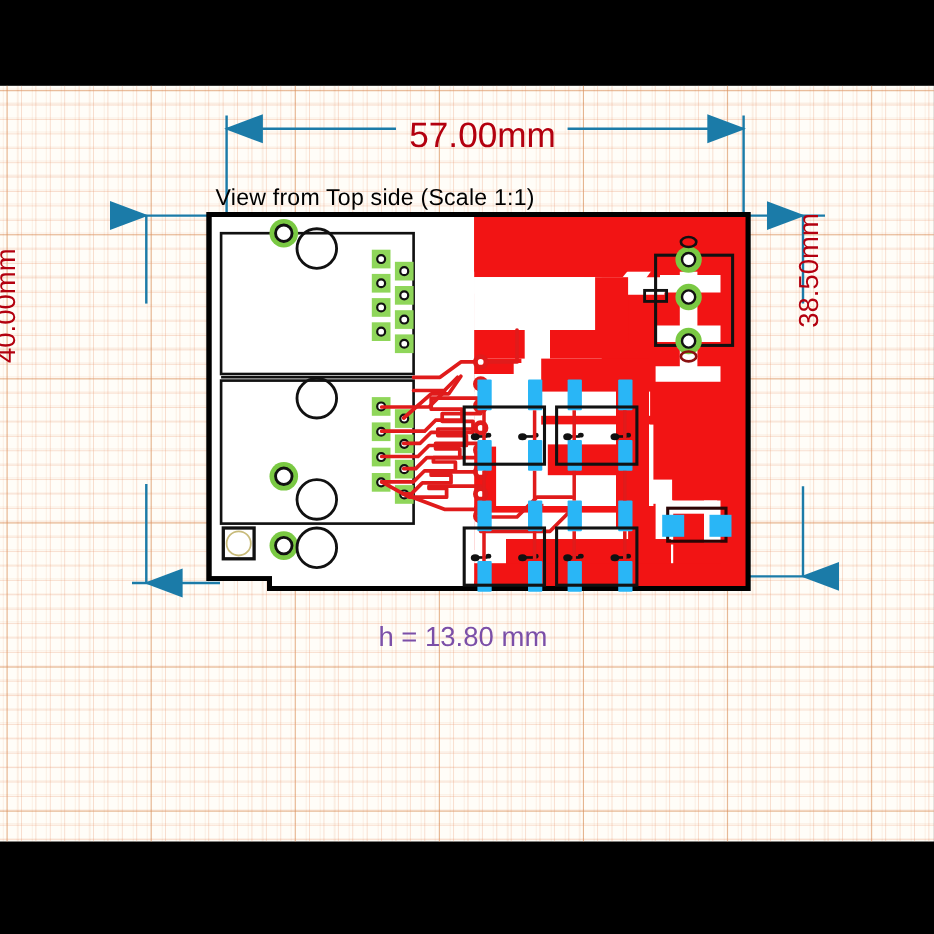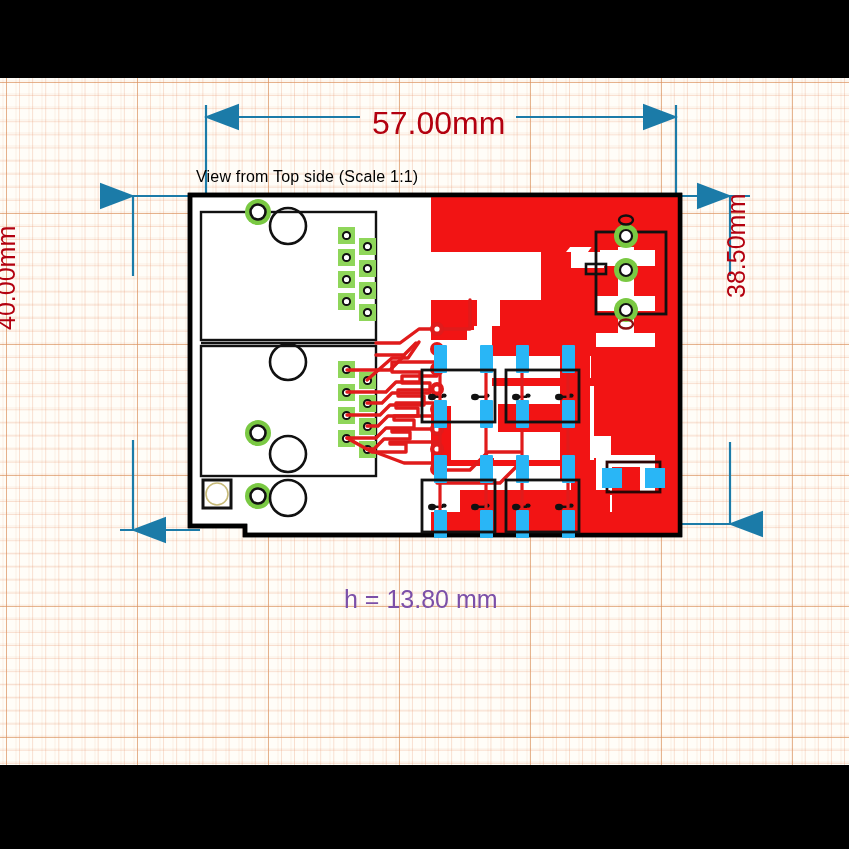--- a/index.html
+++ b/index.html
@@ -30,25 +30,25 @@
     background-image:
       repeating-linear-gradient(to right, rgba(230,160,120,.22) 0 1px, transparent 1px 13.1px),
       repeating-linear-gradient(to bottom, rgba(230,160,120,.22) 0 1px, transparent 1px 13.1px);
     background-position:2.5px 2.5px;
     mix-blend-mode:multiply;opacity:.7;
   }
 
   #artboard{position:absolute;left:0;top:0;width:849px;height:687px;}
 
   .txt{position:absolute;white-space:nowrap;}
-  #title{left:196px;top:168px;font-size:16px;color:#000;letter-spacing:.2px;}
+  #title{left:196px;top:168px;font-size:21px;color:#000;letter-spacing:.2px;}
   #dimTop{left:372px;top:105px;font-size:32px;color:#b3000f;}
   #dimLeft{left:-8px;top:330px;font-size:25px;color:#b3000f;transform:rotate(-90deg);transform-origin:left top;}
   #dimRight{left:722px;top:298px;font-size:25px;color:#b3000f;transform:rotate(-90deg);transform-origin:left top;}
-  #height{left:344px;top:565px;font-size:25px;color:#7b4fa8;margin-top:20px;}
+  #height{left:344px;top:565px;font-size:25px;color:#7b4fa8;}
 </style>
 </head>
 <body>
 
 <div id="stage">
 
   <div id="paper"></div>
 
   <svg id="artboard" viewBox="0 0 849 687" xmlns="http://www.w3.org/2000/svg">
 

